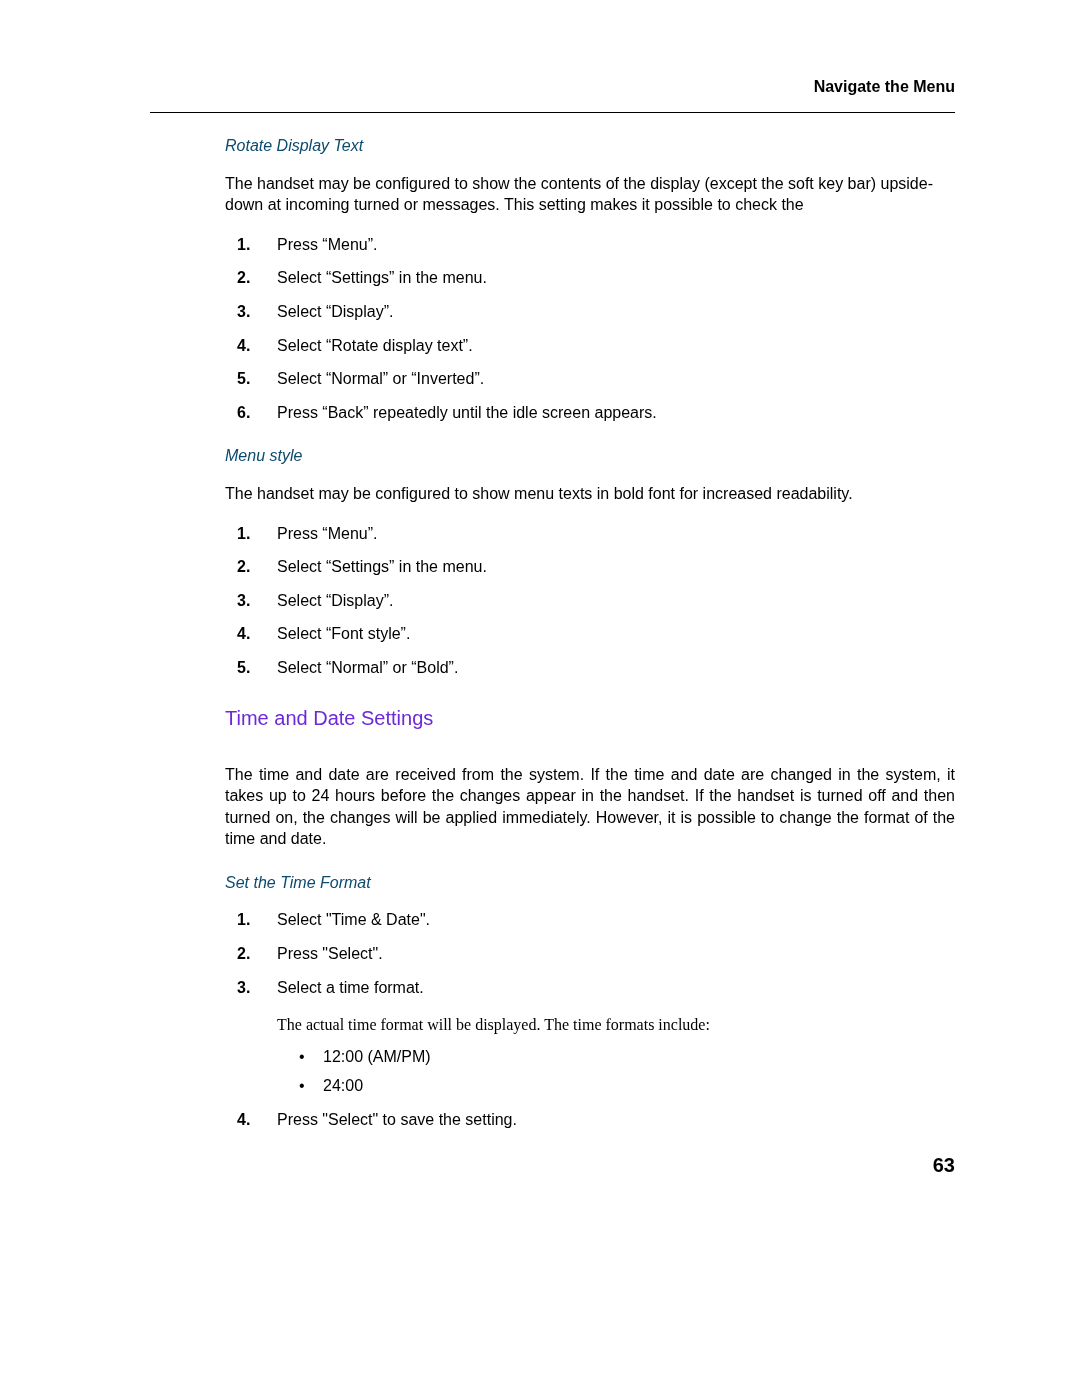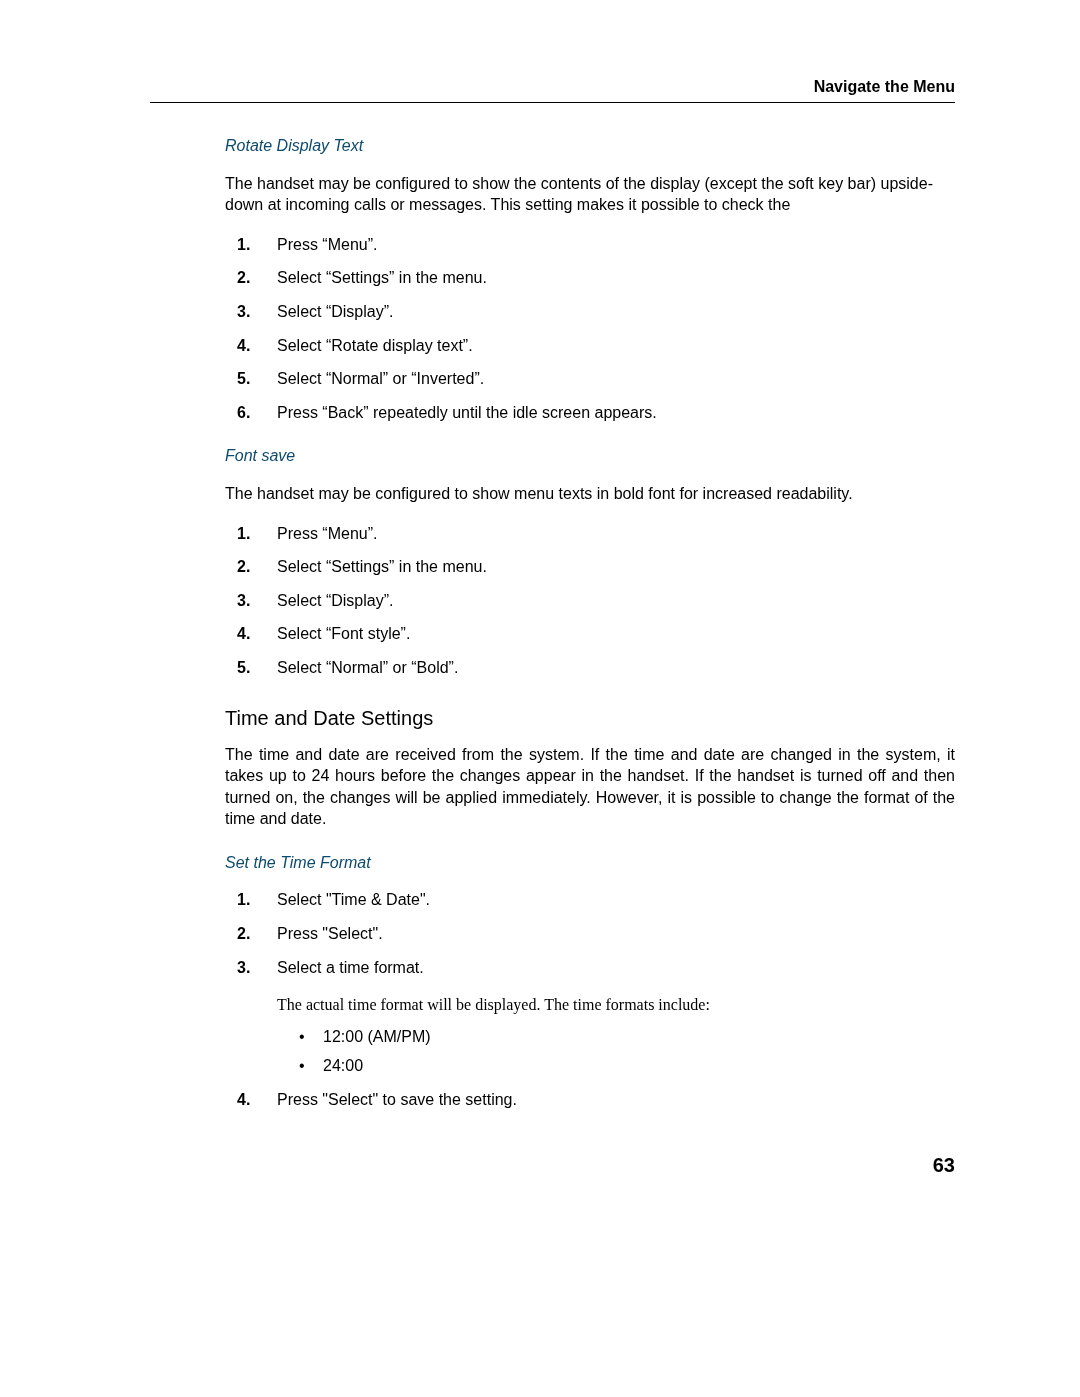--- a/index.html
+++ b/index.html
@@ -15,21 +15,21 @@
     position: relative;
     box-sizing: border-box;
     padding: 80px 125px 60px 225px;
   }
   .running-head {
     position: absolute;
     top: 78px;
     left: 150px;
     right: 125px;
     border-bottom: 1px solid #000;
-    padding-bottom: 6px;
+    padding-bottom: 16px;
     text-align: right;
     font-weight: 700;
     font-size: 16px;
   }
   .content {
     margin-top: 55px;
     font-size: 16px;
     line-height: 1.35;
   }
   .sub-heading {
@@ -78,24 +78,24 @@
     padding-left: 24px;
     margin: 0 0 8px 0;
   }
   ul.bullets > li::before {
     content: "•";
     position: absolute;
     left: 0;
     top: 0;
   }
   .section-title {
-    color: #000000;
+    color: #6d28d9;
     font-size: 20px;
     font-weight: 400;
-    margin: 26px 0 12px 0;
+    margin: 26px 0 32px 0;
   }
   .page-number {
     position: absolute;
     right: 125px;
     bottom: 220px;
     font-weight: 700;
     font-size: 20px;
   }
 </style>
 </head>
@@ -104,32 +104,32 @@
 <div class="page">
 
   <div class="running-head">
     <span>Navigate the Menu</span>
   </div>
 
   <div class="content">
 
     <div class="sub-heading">Rotate Display Text</div>
 
-    <p class="para">The handset may be configured to show the contents of the display (except the soft key bar) upside-down at incoming calls or messages. This setting makes it possible to check the</p>
+    <p class="para">The handset may be configured to show the contents of the display (except the soft key bar) upside-down at incoming turned or messages. This setting makes it possible to check the</p>
 
     <ol class="steps">
       <li>Press “Menu”.</li>
       <li>Select “Settings” in the menu.</li>
       <li>Select “Display”.</li>
       <li>Select “Rotate display text”.</li>
       <li>Select “Normal” or “Inverted”.</li>
       <li>Press “Back” repeatedly until the idle screen appears.</li>
     </ol>
 
-    <div class="sub-heading">Font save</div>
+    <div class="sub-heading">Menu style</div>
 
     <p class="para">The handset may be configured to show menu texts in bold font for increased readability.</p>
 
     <ol class="steps">
       <li>Press “Menu”.</li>
       <li>Select “Settings” in the menu.</li>
       <li>Select “Display”.</li>
       <li>Select “Font style”.</li>
       <li>Select “Normal” or “Bold”.</li>
     </ol>

